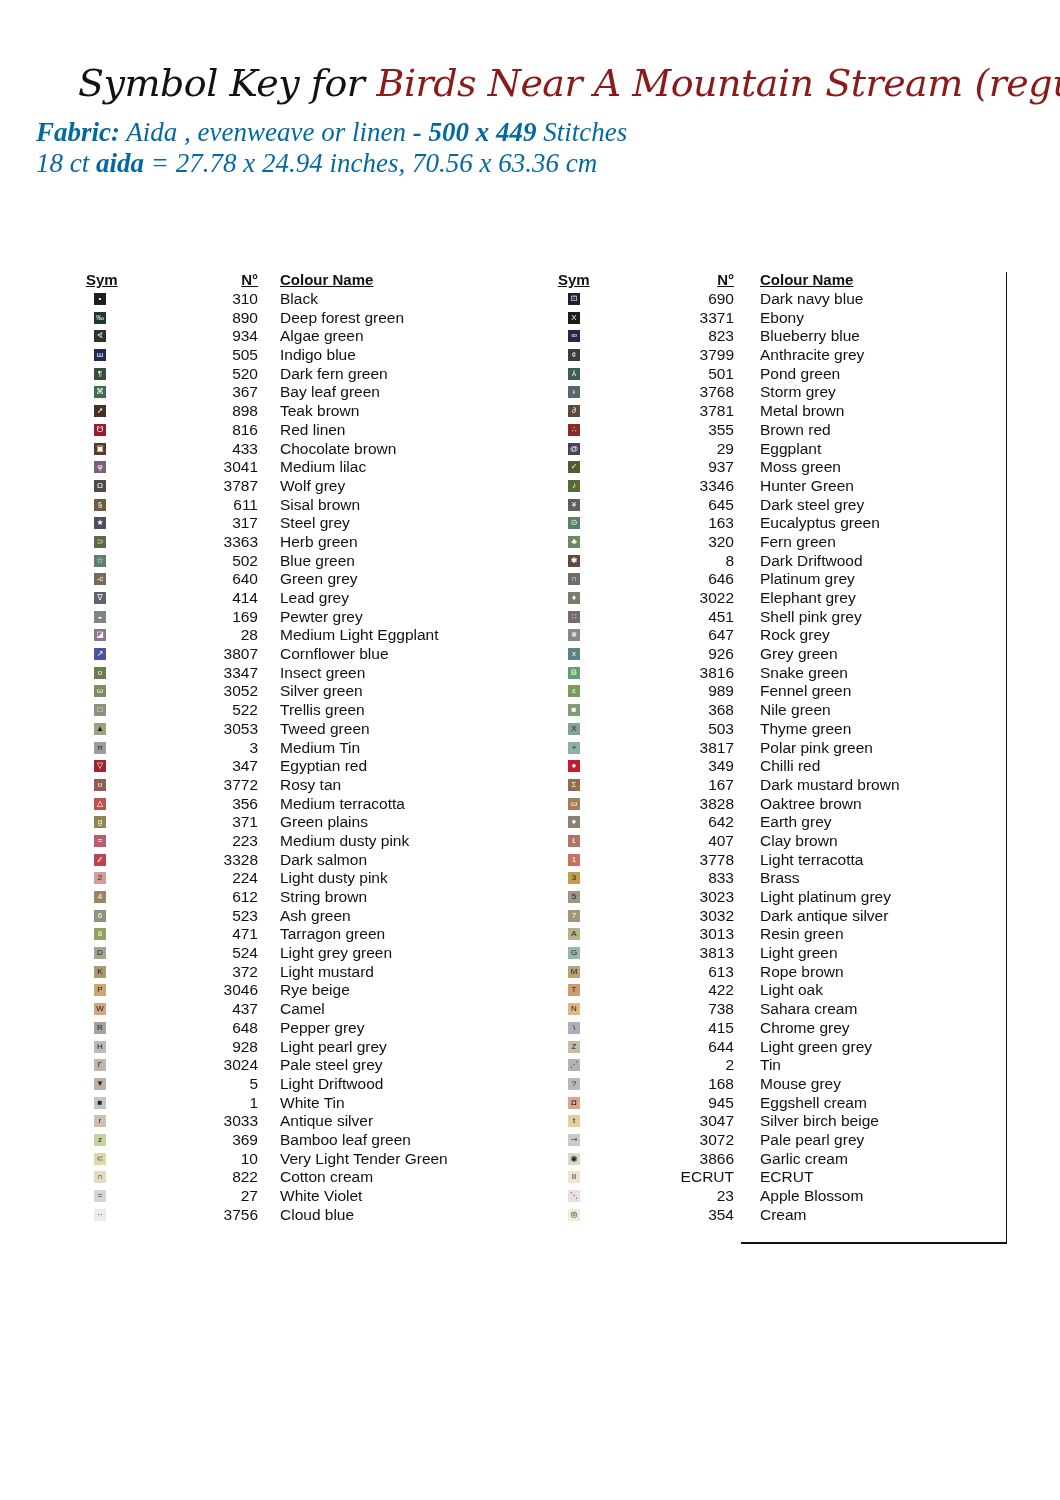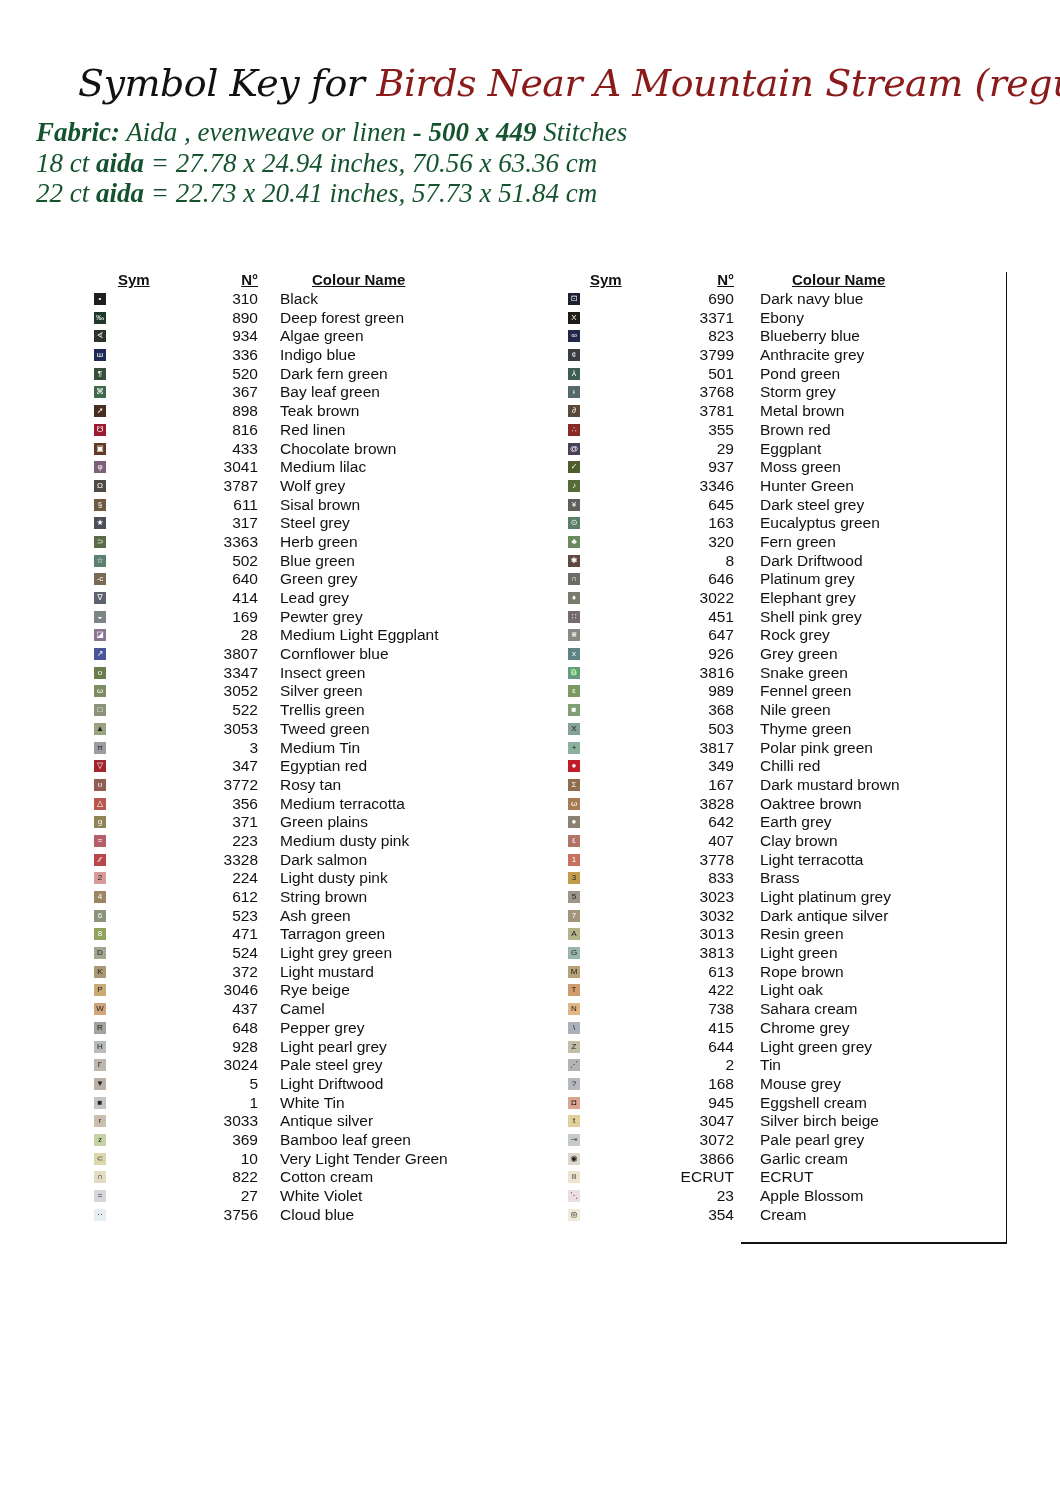--- a/index.html
+++ b/index.html
@@ -2,30 +2,30 @@
 <html><head>
 <meta charset="utf-8">
 <style>
   html, body { margin: 0; padding: 0; background: #ffffff; }
   body { width: 1060px; height: 1500px; position: relative; overflow: hidden; font-family: "Liberation Sans", sans-serif; color: #111; }
 
   .title { position: absolute; left: 78px; top: 58px; white-space: nowrap; font-family: "DejaVu Serif", serif; font-style: italic; font-size: 38px; line-height: 50px; letter-spacing: -0.5px; }
   .title .prefix { color: #111; }
   .title .name { color: #8b1a1a; margin-left: 12px; }
 
-  .specs { position: absolute; left: 36px; top: 117px; font-family: "Liberation Serif", serif; font-style: italic; font-size: 27px; line-height: 30.6px; color: #14532d; white-space: nowrap; }
+  .specs { position: absolute; left: 36px; top: 117px; font-family: "Liberation Serif", serif; font-style: italic; font-size: 27px; line-height: 30.6px; color: #0369a1; white-space: nowrap; }
   .specs .line { height: 30.6px; }
   .specs b { font-weight: bold; }
 
   .col { position: absolute; top: 270px; }
   .col-left { left: 84px; width: 420px; }
   .col-right { left: 556px; width: 420px; }
 
   .hdr { position: relative; height: 20px; font-size: 15px; font-weight: bold; }
-  .hdr span { position: absolute; top: 1px; text-decoration: underline; margin-left: 32px; }
+  .hdr span { position: absolute; top: 1px; text-decoration: underline; }
   .hdr .h-sym { left: 2px; }
   .hdr .h-num { right: 246px; text-align: right; }
   .hdr .h-name { left: 196px; }
   .col-right .hdr .h-num { right: 242px; }
   .col-right .hdr .h-name { left: 204px; }
 
   .row { position: relative; height: 18.7px; font-size: 15.5px; line-height: 18.7px; }
   .sw { position: absolute; left: 10px; top: 3px; width: 12px; height: 12px; font-size: 8px; line-height: 12px; text-align: center; color: #fff; overflow: hidden; }
   .col-right .sw { left: 12px; }
   .num { position: absolute; right: 246px; text-align: right; }
@@ -39,21 +39,20 @@
 </head>
 <body>
 
 <div class="title">
   <span class="prefix">Symbol Key for</span><span class="name" style="color: rgb(139, 26, 26);">Birds Near A Mountain Stream (regular)</span>
 </div>
 
 <div class="specs">
   <div class="line"><b>Fabric:</b><span> Aida , evenweave or  linen </span><b>- 500 x 449</b><span> Stitches</span></div>
   <div class="line"><span>18 ct </span><b>aida</b><span>  = 27.78 x 24.94 inches, 70.56 x 63.36 cm</span></div>
-  <div class="line"><span>22 ct </span><b>aida</b><span> = 22.73 x 20.41 inches, 57.73 x 51.84 cm</span></div>
 </div>
 
 <div class="col col-left">
   <div class="hdr">
     <span class="h-sym">Sym</span>
     <span class="h-num">N°</span>
     <span class="h-name">Colour Name</span>
   </div>
   <div id="left-rows">
       <div class="row">
@@ -66,21 +65,21 @@
         <span class="num">890</span>
         <span class="cname">Deep forest green</span>
       </div>
       <div class="row">
         <span class="sw" style="background: rgb(44, 51, 42); color: rgb(255, 255, 255);">∢</span>
         <span class="num">934</span>
         <span class="cname">Algae green</span>
       </div>
       <div class="row">
         <span class="sw" style="background: rgb(29, 42, 85); color: rgb(255, 255, 255);">ш</span>
-        <span class="num">336</span>
+        <span class="num">505</span>
         <span class="cname">Indigo blue</span>
       </div>
       <div class="row">
         <span class="sw" style="background: rgb(55, 80, 58); color: rgb(255, 255, 255);">¶</span>
         <span class="num">520</span>
         <span class="cname">Dark fern green</span>
       </div>
       <div class="row">
         <span class="sw" style="background: rgb(63, 107, 76); color: rgb(255, 255, 255);">⌘</span>
         <span class="num">367</span>

